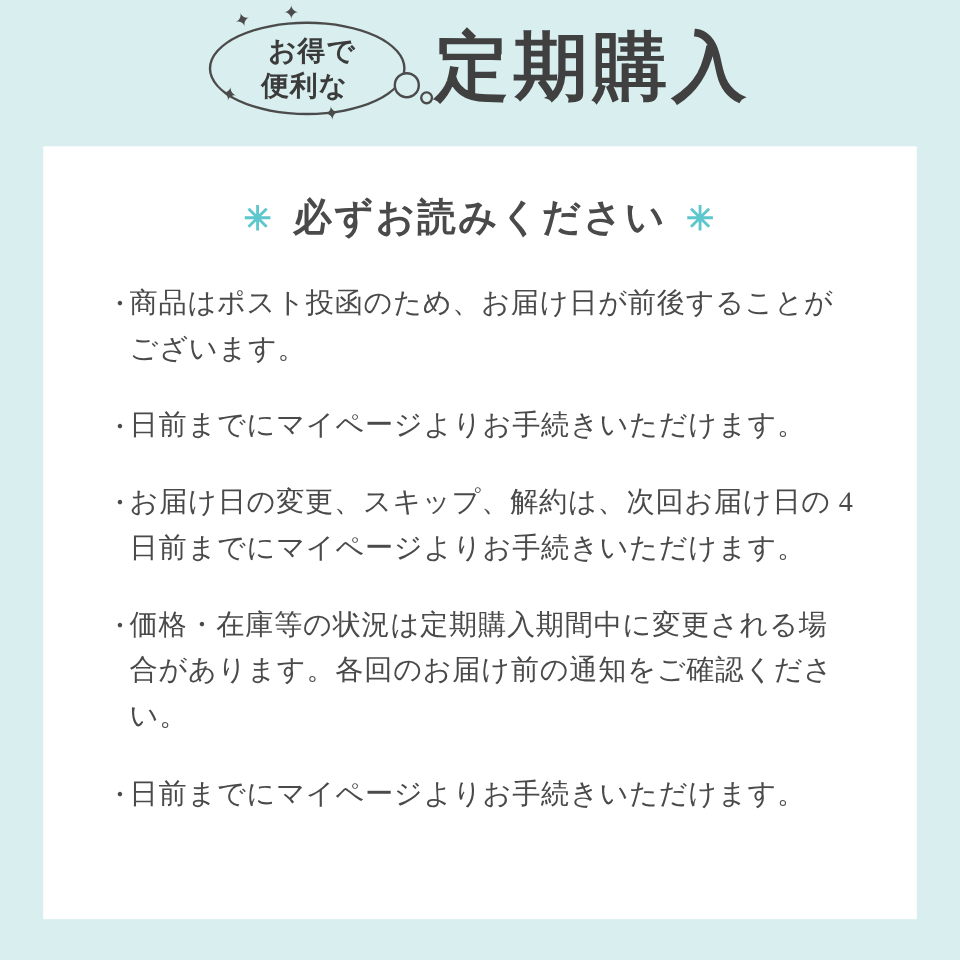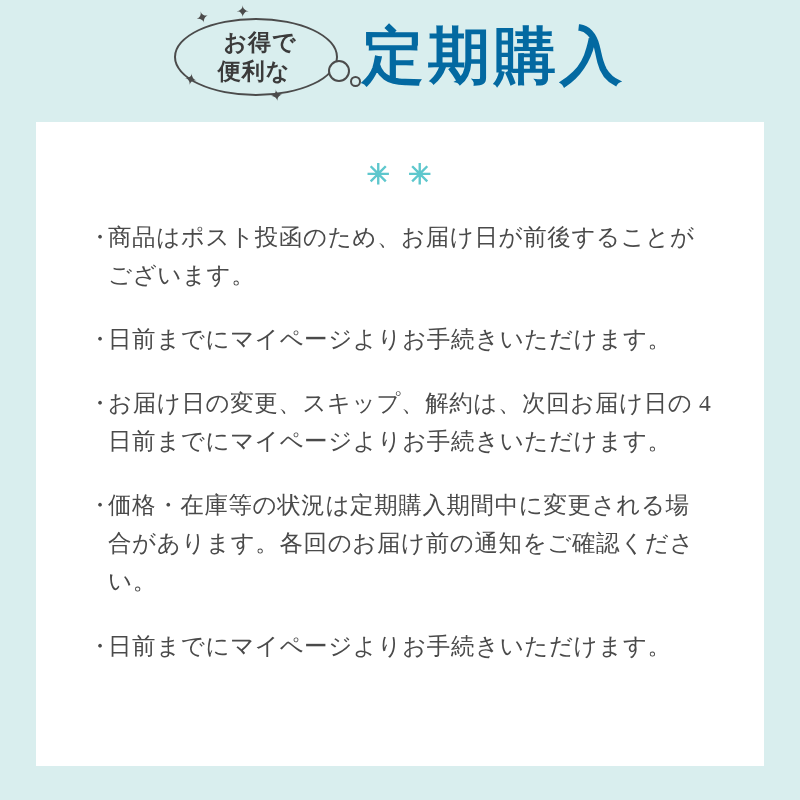--- a/index.html
+++ b/index.html
@@ -100,21 +100,21 @@
     color: #4b4b4b;
     font-size: 16px;
     line-height: 1;
   }
   .spark.s1 { left: 22px;  top: 0px;  transform: rotate(-18deg); }
   .spark.s2 { left: 62px;  top: -6px; }
   .spark.s3 { left: 10px;  top: 62px; transform: rotate(12deg); }
   .spark.s4 { left: 96px;  top: 78px; transform: rotate(-8deg); }
 
   .main-title {
-    color: #0369a1;
+    color: #404040;
     font-size: 62px;
     font-weight: 700;
     letter-spacing: 4px;
     line-height: 1;
     white-space: nowrap;
     font-family: "DejaVu Sans", sans-serif;
   }
 
   
   .panel {
@@ -191,20 +191,21 @@
       </div>
 
       <div class="main-title">定期購入</div>
     </div>
   </div>
 
   <div class="panel">
 
     <div class="panel-title">
       <span class="ast">✳</span>
+      <span>必ずお読みください</span>
       <span class="ast">✳</span>
     </div>
 
     <div class="notes">
 
       <div class="note">
         <span class="dot">・</span>
         <span class="txt">商品はポスト投函のため、お届け日が前後することがございます。</span>
       </div>
 

